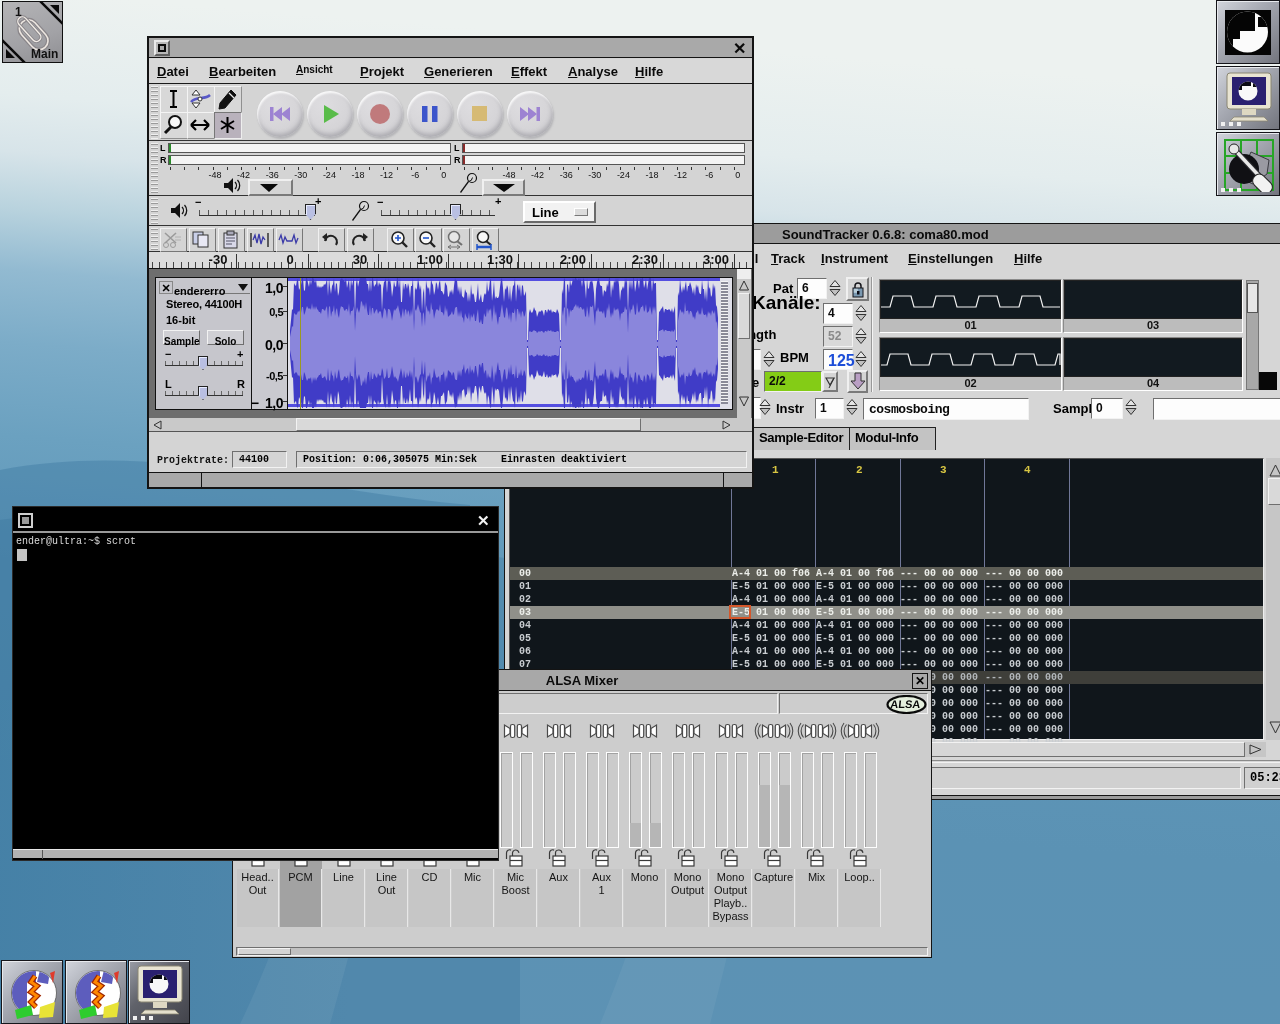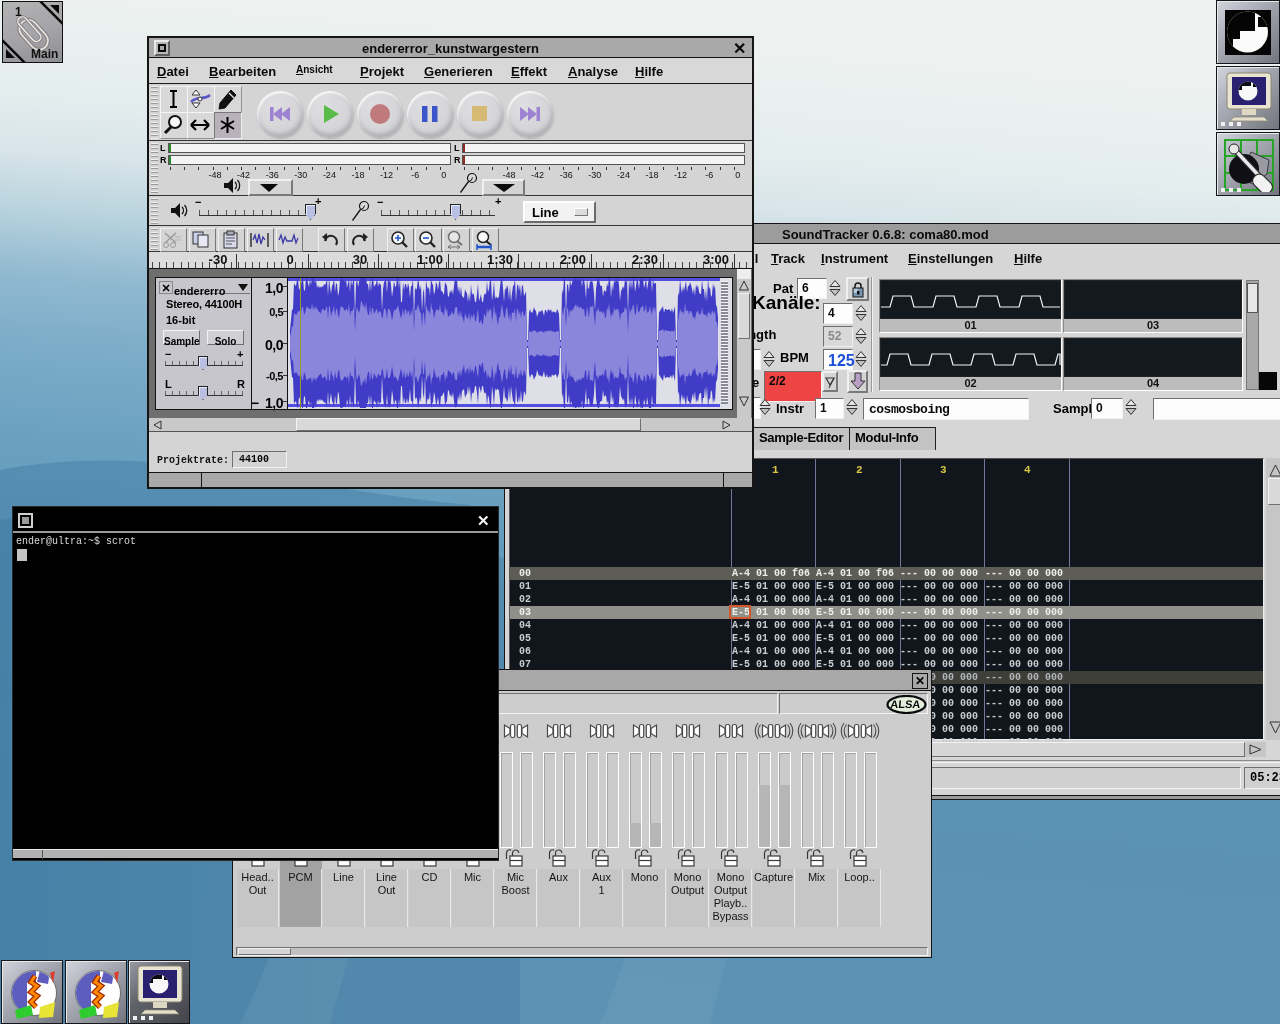--- a/index.html
+++ b/index.html
@@ -224,21 +224,21 @@
     </svg>
     <div class="ab b" style="left:275px;top:126px;font-size:13px">BPM</div>
     <div class="ab sunk" style="left:318px;top:125px;width:30px;height:21px;background:#fdfdfd">
       <div class="ab b" style="left:4px;top:2px;font-size:16px;color:#1d4ed8">125</div>
     </div>
     <svg class="ab" style="left:350px;top:126px" width="12" height="18" viewBox="0 0 12 18">
       <path d="M1,7.5 L6,1.5 L11,7.5 Z" fill="#e4e4e4" stroke="#333" stroke-width="1"></path>
       <path d="M1,10.5 L6,16.5 L11,10.5 Z" fill="#c0c0c0" stroke="#333" stroke-width="1"></path>
     </svg>
     <div class="ab b" style="left:247px;top:151px;font-size:13px">e</div>
-    <div class="ab sunk" style="left:259px;top:147px;width:58px;height:31px;background:#ef4444">
+    <div class="ab sunk" style="left:259px;top:147px;width:58px;height:21px;background:#84cc16">
       <div class="ab b" style="left:4px;top:2px;font-size:12px;color:#0a0a0a">2/2</div>
     </div>
     <div class="ab btn3" style="left:317px;top:147px;width:16px;height:21px"><svg width="12" height="17">
         <path d="M2,5 L6,12 L10,5 Z" fill="none" stroke="#333" stroke-width="1.2"></path>
         <line x1="10" y1="5" x2="5" y2="15" stroke="#333"></line>
       </svg></div>
     <div class="ab btn3" style="left:342px;top:146px;width:21px;height:23px"><svg width="16" height="18" viewBox="0 0 16 18" style="margin:0 0 0 1px">
         <path d="M5,1 h6 v8 h4 l-7,8 -7,-8 h4 Z" fill="#b99fc4" stroke="#333" stroke-width="1"></path>
       </svg></div>
     <div class="ab" style="left:374px;top:55px;width:183px;height:54px;border:1px solid #8a8a8a;border-bottom-color:#fff;border-right-color:#fff">
@@ -350,21 +350,20 @@
     <div class="ab sunk" style="left:739px;top:543px;width:60px;height:22px;background:#d0d0d0">
       <div class="ab b mono" style="left:5px;top:3px;font-size:12px">05:23</div>
     </div>
     <div class="ab" style="left:0;top:571px;width:780px;height:4px;background:#9c9c9c;border-top:1px solid #141414"></div>
   </div>
 <div class="ab" style="left:149px;top:38px;width:603px;height:449px;background:#d4d4d4;box-shadow:0 0 0 2px #141414;z-index:2">
     <div class="ab" style="left:0;top:0;width:603px;height:20px;background:#a9a9a9;border-bottom:1px solid #141414"></div>
     <div class="ab" style="left:5px;top:2px;width:16px;height:16px;background:#b8b8b8;border-top:2px solid #e9e9e9;border-left:2px solid #e9e9e9;border-bottom:2px solid #606060;border-right:2px solid #606060">
       <div class="ab" style="left:2px;top:2px;width:8px;height:8px;border:2px solid #0a0a0a;background:#a9a9a9"></div>
     </div>
-    <div class="ab b" style="left:0;top:3px;width:603px;text-align:center;font-size:13px;color:#0a0a0a">endererror_kunstwargestern</div>
     <div class="ab b" style="left:584px;top:1px;font-size:16px;color:#0a0a0a">✕</div>
     <div class="ab" style="left:0;top:21px;width:603px;height:25px;background:#d8d8d8;border-bottom:1px solid #1a1a1a"></div>
     <div class="ab b" style="left:8px;top:26px;font-size:13px;color:#0a0a0a"><u>D</u>atei</div>
     <div class="ab b" style="left:60px;top:26px;font-size:13px;color:#0a0a0a"><u>B</u>earbeiten</div>
     <div class="ab b" style="left:147px;top:26px;font-size:10px;color:#0a0a0a"><u>A</u>nsicht</div>
     <div class="ab b" style="left:211px;top:26px;font-size:13px;color:#0a0a0a"><u>P</u>rojekt</div>
     <div class="ab b" style="left:275px;top:26px;font-size:13px;color:#0a0a0a"><u>G</u>enerieren</div>
     <div class="ab b" style="left:362px;top:26px;font-size:13px;color:#0a0a0a"><u>E</u>ffekt</div>
     <div class="ab b" style="left:419px;top:26px;font-size:13px;color:#0a0a0a"><u>A</u>nalyse</div>
     <div class="ab b" style="left:486px;top:26px;font-size:13px;color:#0a0a0a"><u>H</u>ilfe</div>
@@ -630,27 +629,31 @@
         <path d="M12,3 L5,7 L12,11 Z" fill="#c9c9c9" stroke="#333"></path>
         <path d="M574,3 L581,7 L574,11 Z" fill="#c9c9c9" stroke="#333"></path>
       </svg>
       <div class="ab rais" style="left:147px;top:0;width:345px;height:13px;background:#d9d9d9"></div>
     </div>
     <div class="ab" style="left:0;top:395px;width:603px;height:54px;background:#d4d4d4"></div>
     <div class="ab mono" style="left:8px;top:417px;font-size:10px;font-weight:bold;color:#111">Projektrate:</div>
     <div class="ab sunk" style="left:83px;top:413px;width:55px;height:17px">
       <div class="ab mono" style="left:6px;top:2px;font-size:10px;font-weight:bold">44100</div>
     </div>
+    <div class="ab sunk" style="left:147px;top:413px;width:451px;height:17px">
+      <div class="ab mono" style="left:6px;top:2px;font-size:10px;font-weight:bold;white-space:pre">Position: 0:06,305075 Min:Sek    Einrasten deaktiviert</div>
+    </div>
     <div class="ab" style="left:0;top:434px;width:603px;height:15px;background:#a9a9a9;border-top:1px solid #141414">
       <div class="ab" style="left:52px;top:0;width:1px;height:15px;background:#141414"></div>
       <div class="ab" style="left:574px;top:0;width:1px;height:15px;background:#141414"></div>
     </div>
   </div>
 <div class="ab" style="left:233px;top:670px;width:698px;height:287px;background:#cdcdcd;box-shadow:0 0 0 1px #141414;z-index:3">
     <div class="ab" style="left:0;top:0;width:698px;height:21px;background:#a8a8a8;border-bottom:1px solid #141414"></div>
+    <div class="ab b" style="left:0;top:3px;width:698px;text-align:center;font-size:13px;color:#0a0a0a">ALSA Mixer</div>
     <div class="ab" style="left:679px;top:3px;width:16px;height:16px;border:1px solid #141414;text-align:center;font-size:12px;font-weight:bold;line-height:15px">✕</div>
     <div class="ab sunk" style="left:3px;top:23px;width:542px;height:21px">
       <div class="ab" style="left:9px;top:3px;font-size:12px;color:#111">Chip: CS4231</div>
     </div>
     <div class="ab sunk" style="left:546px;top:23px;width:149px;height:21px">
       <svg class="ab" style="left:106px;top:1px" width="41" height="19" viewBox="0 0 41 19">
         <ellipse cx="20.5" cy="9.5" rx="19" ry="8.5" fill="#e4eedd" stroke="#0a0a0a" stroke-width="2.2"></ellipse>
         <text x="20.5" y="13.5" text-anchor="middle" font-family="Liberation Sans,sans-serif" font-weight="bold" font-size="11" transform="skewX(-6)" fill="#0a0a0a">ALSA</text>
       </svg>
     </div>

